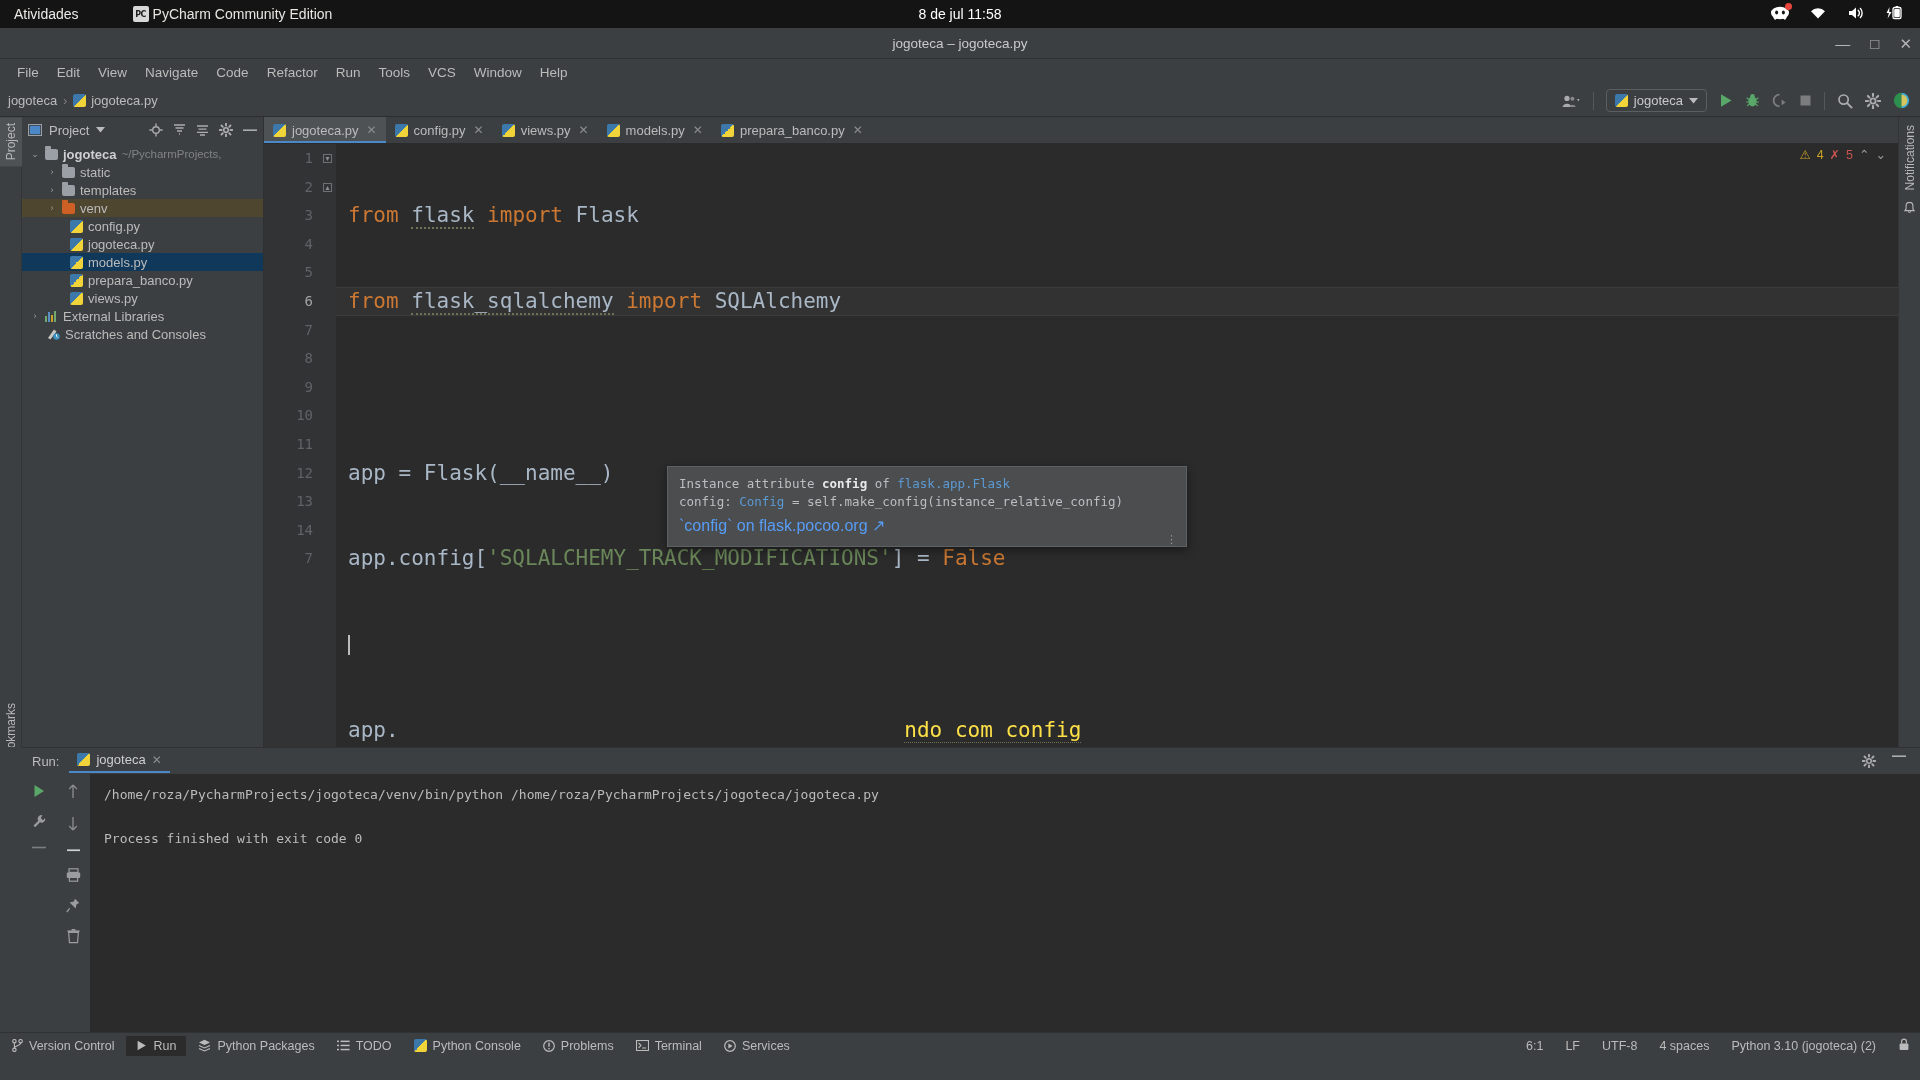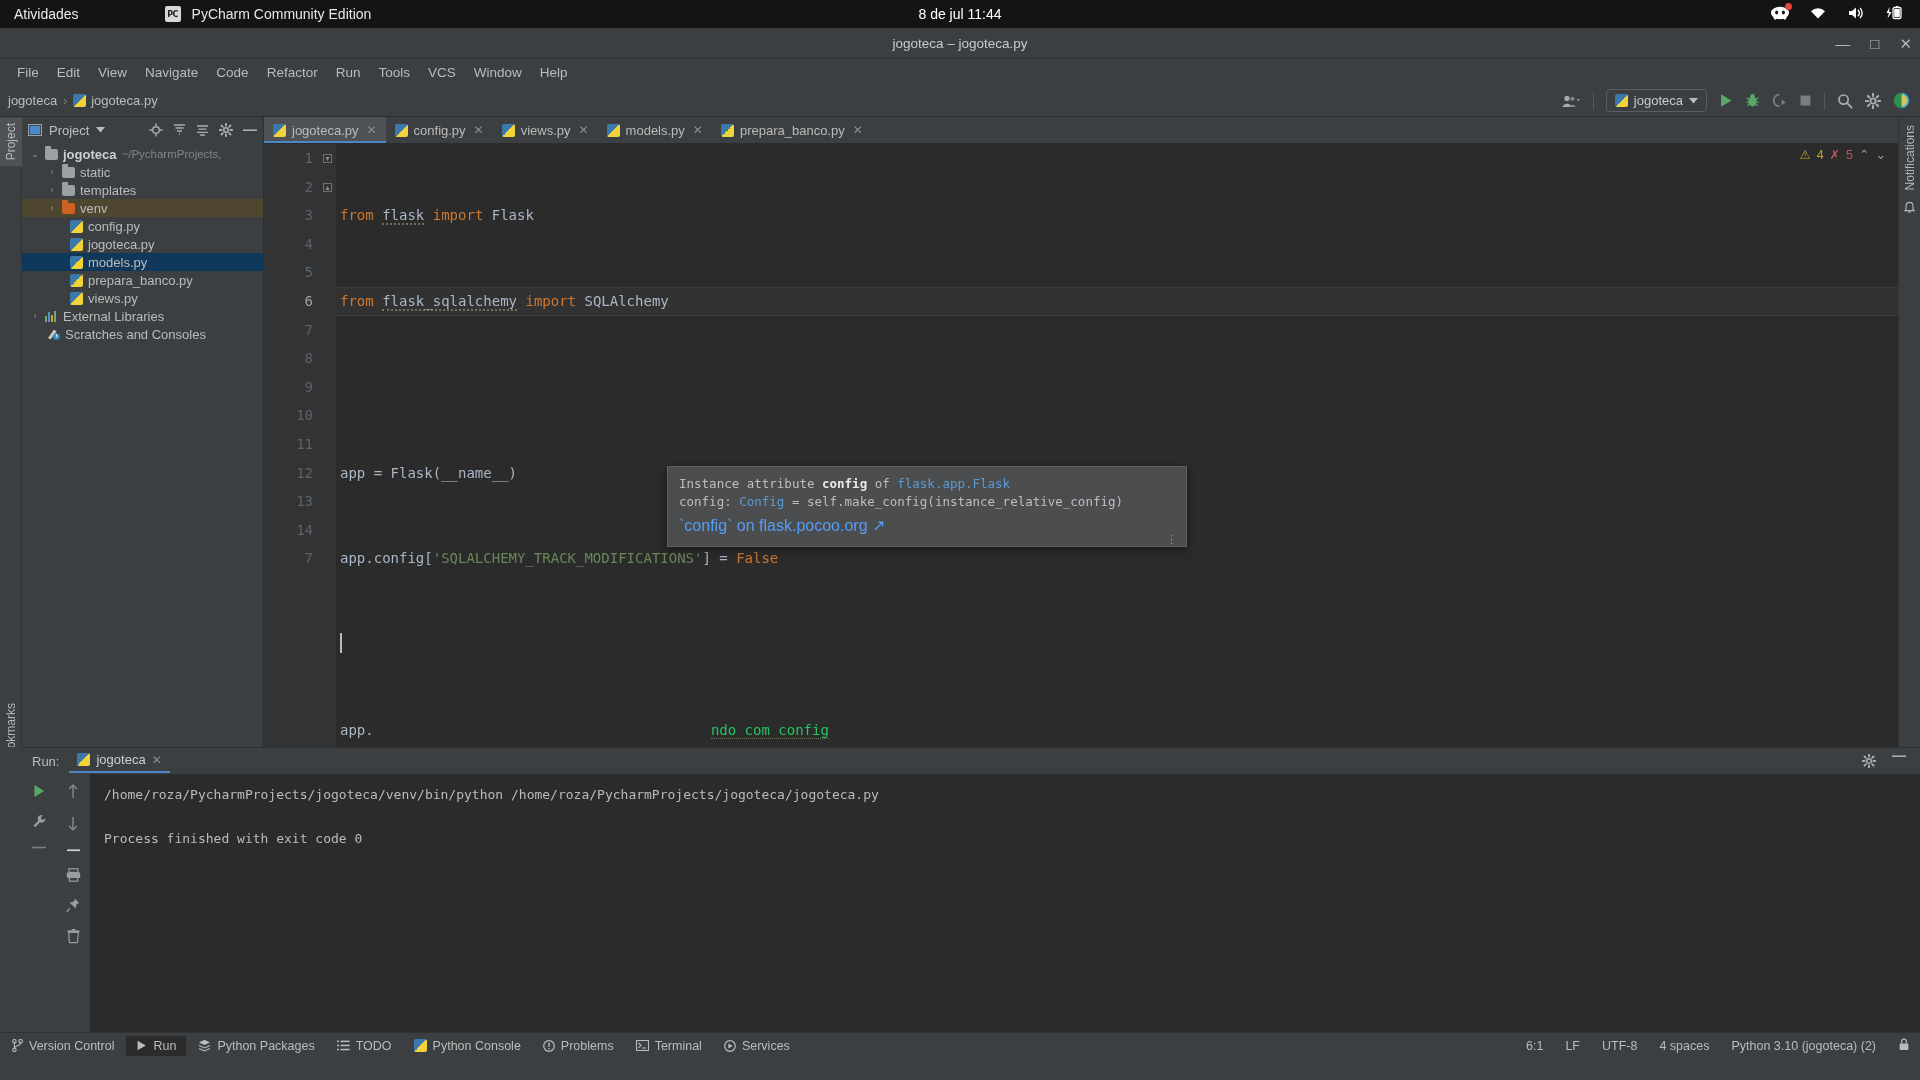--- a/index.html
+++ b/index.html
@@ -11,21 +11,21 @@
   }
   .app { position: relative; width: 1920px; height: 1080px; }
 
   
   .gnome-bar {
     position: absolute; top: 0; left: 0; width: 1920px; height: 28px;
     background: #141414; color: #e8e6e3;
     display: flex; align-items: center; font-size: 14px;
   }
   .gnome-activities { margin-left: 14px; font-size: 14px; color: #eceae8; }
-  .gnome-app { display: flex; gap: 11px; margin-left: 86px; }
+  .gnome-app { display: flex; gap: 4px; margin-left: 54px; }
   .pc-badge {
     width: 16px; height: 16px; border-radius: 2px;
     background: #d8d8d8; color: #202020; font-size: 8px; font-weight: bold;
     display: flex; align-items: center; justify-content: center;
     font-family: "DejaVu Sans", sans-serif; letter-spacing: -0.5px;
   }
   .gnome-clock {
     position: absolute; left: 0; right: 0; text-align: center;
     font-size: 14px; color: #ffffff;
   }
@@ -153,28 +153,28 @@
   }
   .gutter-fold {
     position: absolute; left: 58px; top: 0; width: 14px; height: 100%; background: #313335;
   }
   .ln {
     color: #606366; font-size: 14px; line-height: 28.6px; padding-right: 9px;
     font-family: "DejaVu Sans Mono", monospace;
   }
   .ln.cur { color: #a4a3a3; }
   .code {
-    position: absolute; left: 76px; top: 0; right: 0; height: 100%;
-    font-family: "DejaVu Sans Mono", monospace; font-size: 14px; line-height: 28.6px;
+    position: absolute; left: 84px; top: 0; right: 0; height: 100%;
+    font-family: "DejaVu Sans Mono", monospace; font-size: 21px; line-height: 28.6px;
     color: #a9b7c6; white-space: pre;
   }
   .code .row { height: 28.6px; }
   .kw { color: #cc7832; }
   .str { color: #6a8759; }
-  .cmt-u { color: #22c55e; border-bottom: 1px dotted #6e7257; text-align: center; }
+  .cmt-u { color: #fde047; border-bottom: 1px dotted #6e7257; text-align: center; }
   .caret {
     display:inline-block; width: 2px; height: 20px; background: #bbbbbb;
     vertical-align: -4px;
   }
   .cur-line-hl {
     position:absolute; left:0; right:0; height: 28.6px; background: #323232;
     border-top: 1px solid #3c3c3c; border-bottom: 1px solid #3c3c3c;
   }
   .fold-mark {
     position: absolute; width: 9px; height: 9px; border: 1px solid #6e7174;
@@ -260,21 +260,21 @@
 <body>
 
 <div class="app">
 
   <div class="gnome-bar">
     <div class="gnome-activities">Atividades</div>
     <div class="gnome-app">
       <span class="pc-badge">PC</span>
       <span>PyCharm Community Edition</span>
     </div>
-    <div class="gnome-clock">8 de jul  11:44</div>
+    <div class="gnome-clock">8 de jul  11:58</div>
     <div class="gnome-tray">
       <span class="tray-ico">
         <svg width="20" height="16" viewBox="0 0 20 16">
             <ellipse cx="10" cy="8" rx="9" ry="6.2" fill="#fff"></ellipse>
             <ellipse cx="6.6" cy="7.6" rx="1.5" ry="2" fill="#141414"></ellipse>
             <ellipse cx="13.4" cy="7.6" rx="1.5" ry="2" fill="#141414"></ellipse>
             <path d="M3 12 L5 15 L7.5 13 Z" fill="#fff"></path>
             <path d="M17 12 L15 15 L12.5 13 Z" fill="#fff"></path>
           </svg>
         <i class="badge-dot"></i>

